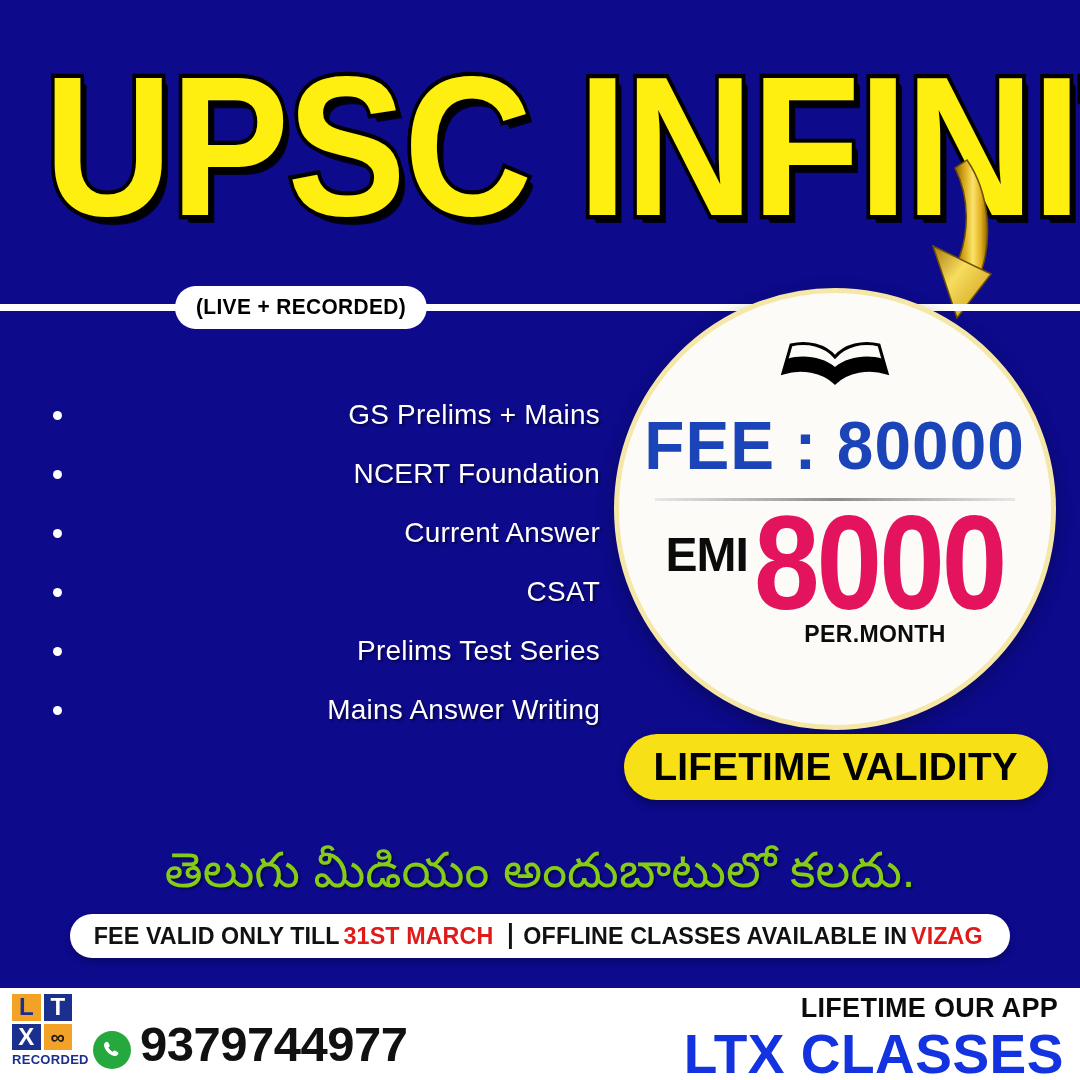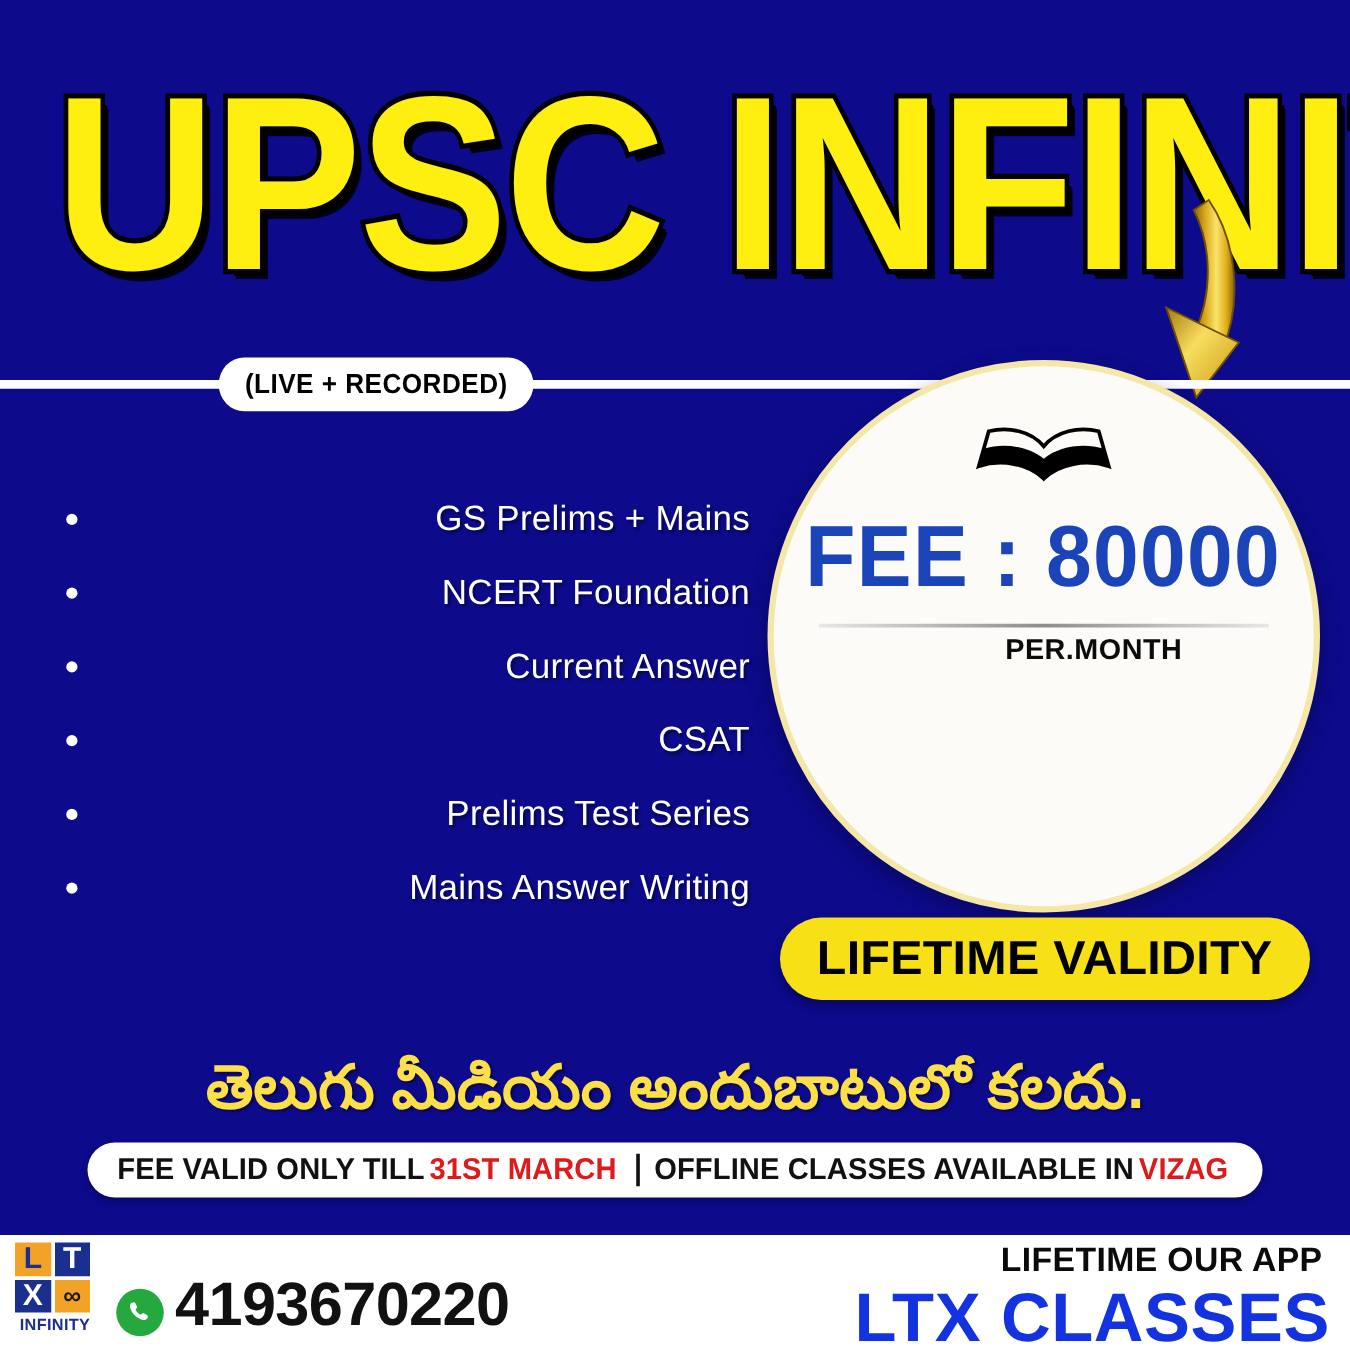--- a/index.html
+++ b/index.html
@@ -136,21 +136,21 @@
   .lifetime span{
     font-size:38px;font-weight:bold;color:#000;letter-spacing:.2px;
     transform:scaleX(1.02);
   }
 
   
   .telugu{
     position:absolute;left:0;top:842px;width:1080px;
     text-align:center;
     font-family:"Liberation Sans", sans-serif;
-    font-size:49px;font-weight:bold;color:#fde047;
+    font-size:49px;font-weight:normal;color:#84cc16;
     text-shadow:2px 2px 2px rgba(0,0,0,.4);
     white-space:nowrap;
   }
 
   
   .validity{
     position:absolute;left:70px;top:914px;
     width:940px;height:44px;
     background:#fff;border-radius:22px;
     display:flex;align-items:center;justify-content:center;
@@ -257,20 +257,24 @@
 
   <div class="fee-circle">
     <div class="book-icon">
       <svg width="112" height="56" viewBox="0 0 112 56">
         <path d="M56 18 C 46 6, 28 2, 12 6 L 4 34 C 22 28, 44 32, 56 44 C 68 32, 90 28, 108 34 L 100 6 C 84 2, 66 6, 56 18 Z" fill="none" stroke="#000" stroke-width="3"></path>
         <path d="M56 28 C 44 18, 24 15, 8 20 L 4 34 C 22 28, 44 32, 56 44 C 68 32, 90 28, 108 34 L 104 20 C 88 15, 68 18, 56 28 Z" fill="#000"></path>
       </svg>
     </div>
     <div class="fee-line">FEE : 80000</div>
     <div class="fee-rule"></div>
+    <div class="emi-row">
+      <span class="emi-label">EMI</span>
+      <span class="emi-amount">8000</span>
+    </div>
     <div class="per-month">PER.MONTH</div>
   </div>
 
   <div class="lifetime">
     <span>LIFETIME VALIDITY</span>
   </div>
 
   <div class="telugu">తెలుగు మీడియం అందుబాటులో కలదు.</div>
 
   <div class="validity">
@@ -284,31 +288,31 @@
   </div>
 
   <div class="footer">
     <div class="logo">
       <div class="logo-grid">
         <div class="cell cell-l">L</div>
         <div class="cell cell-t">T</div>
         <div class="cell cell-x">X</div>
         <div class="cell cell-i">∞</div>
       </div>
-      <div class="logo-caption">INFINITY</div>
+      <div class="logo-caption">RECORDED</div>
     </div>
   </div>
 
   <div class="wa-icon">
     <svg width="40" height="40" viewBox="0 0 40 40">
       <circle cx="20" cy="20" r="19" fill="#25a93e"></circle>
       <path d="M13.5 12.5 c 1 -1 2.4 -0.8 3 0.4 l 1 2 c 0.4 0.8 0.2 1.3 -0.4 1.9
                l -0.7 0.7 c 0.9 1.9 2.4 3.4 4.3 4.3 l 0.7 -0.7 c 0.6 -0.6 1.1 -0.8 1.9 -0.4
                l 2 1 c 1.2 0.6 1.4 2 0.4 3 c -1.1 1.1 -2.6 1.5 -4.2 1
                c -4.4 -1.4 -7.9 -4.9 -9.3 -9.3 c -0.5 -1.6 -0.1 -3.1 1 -4.2 Z" fill="#fff"></path>
     </svg>
   </div>
-  <div class="phone">4193670220</div>
+  <div class="phone">9379744977</div>
 
   <div class="dl-app">LIFETIME OUR APP</div>
   <div class="ltx-classes">LTX CLASSES</div>
 
 </div>
 
 </body></html>

